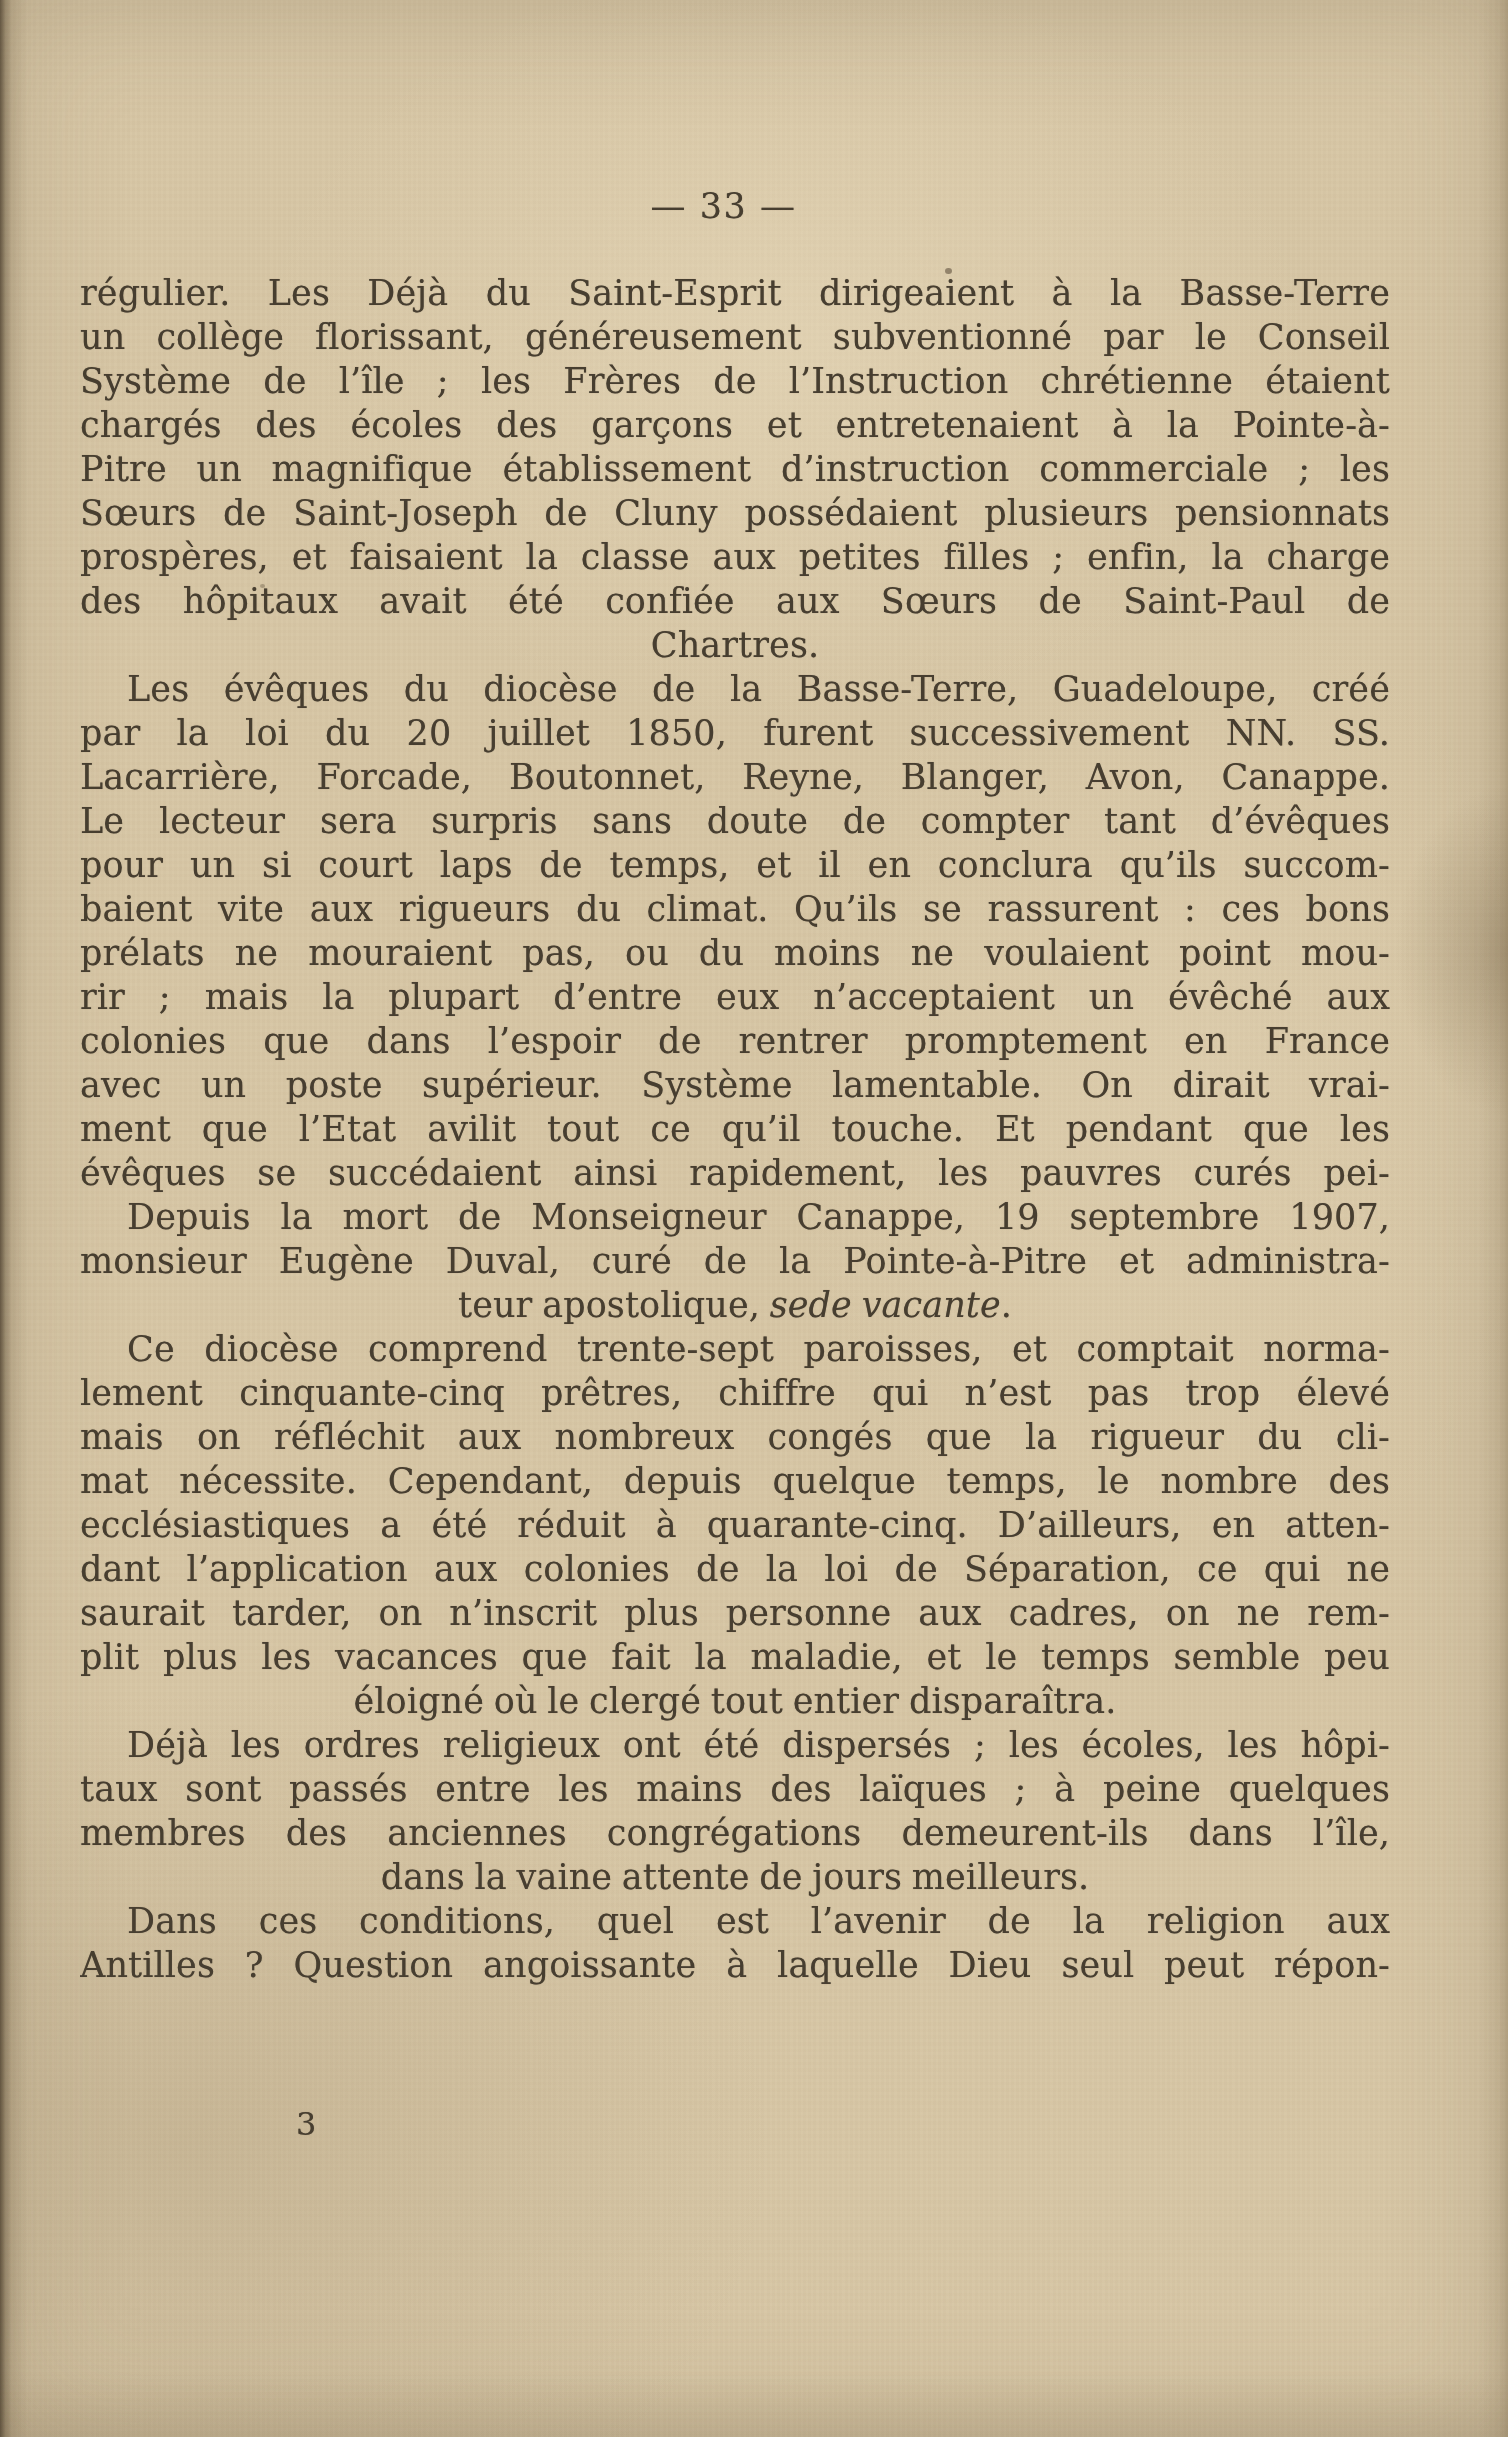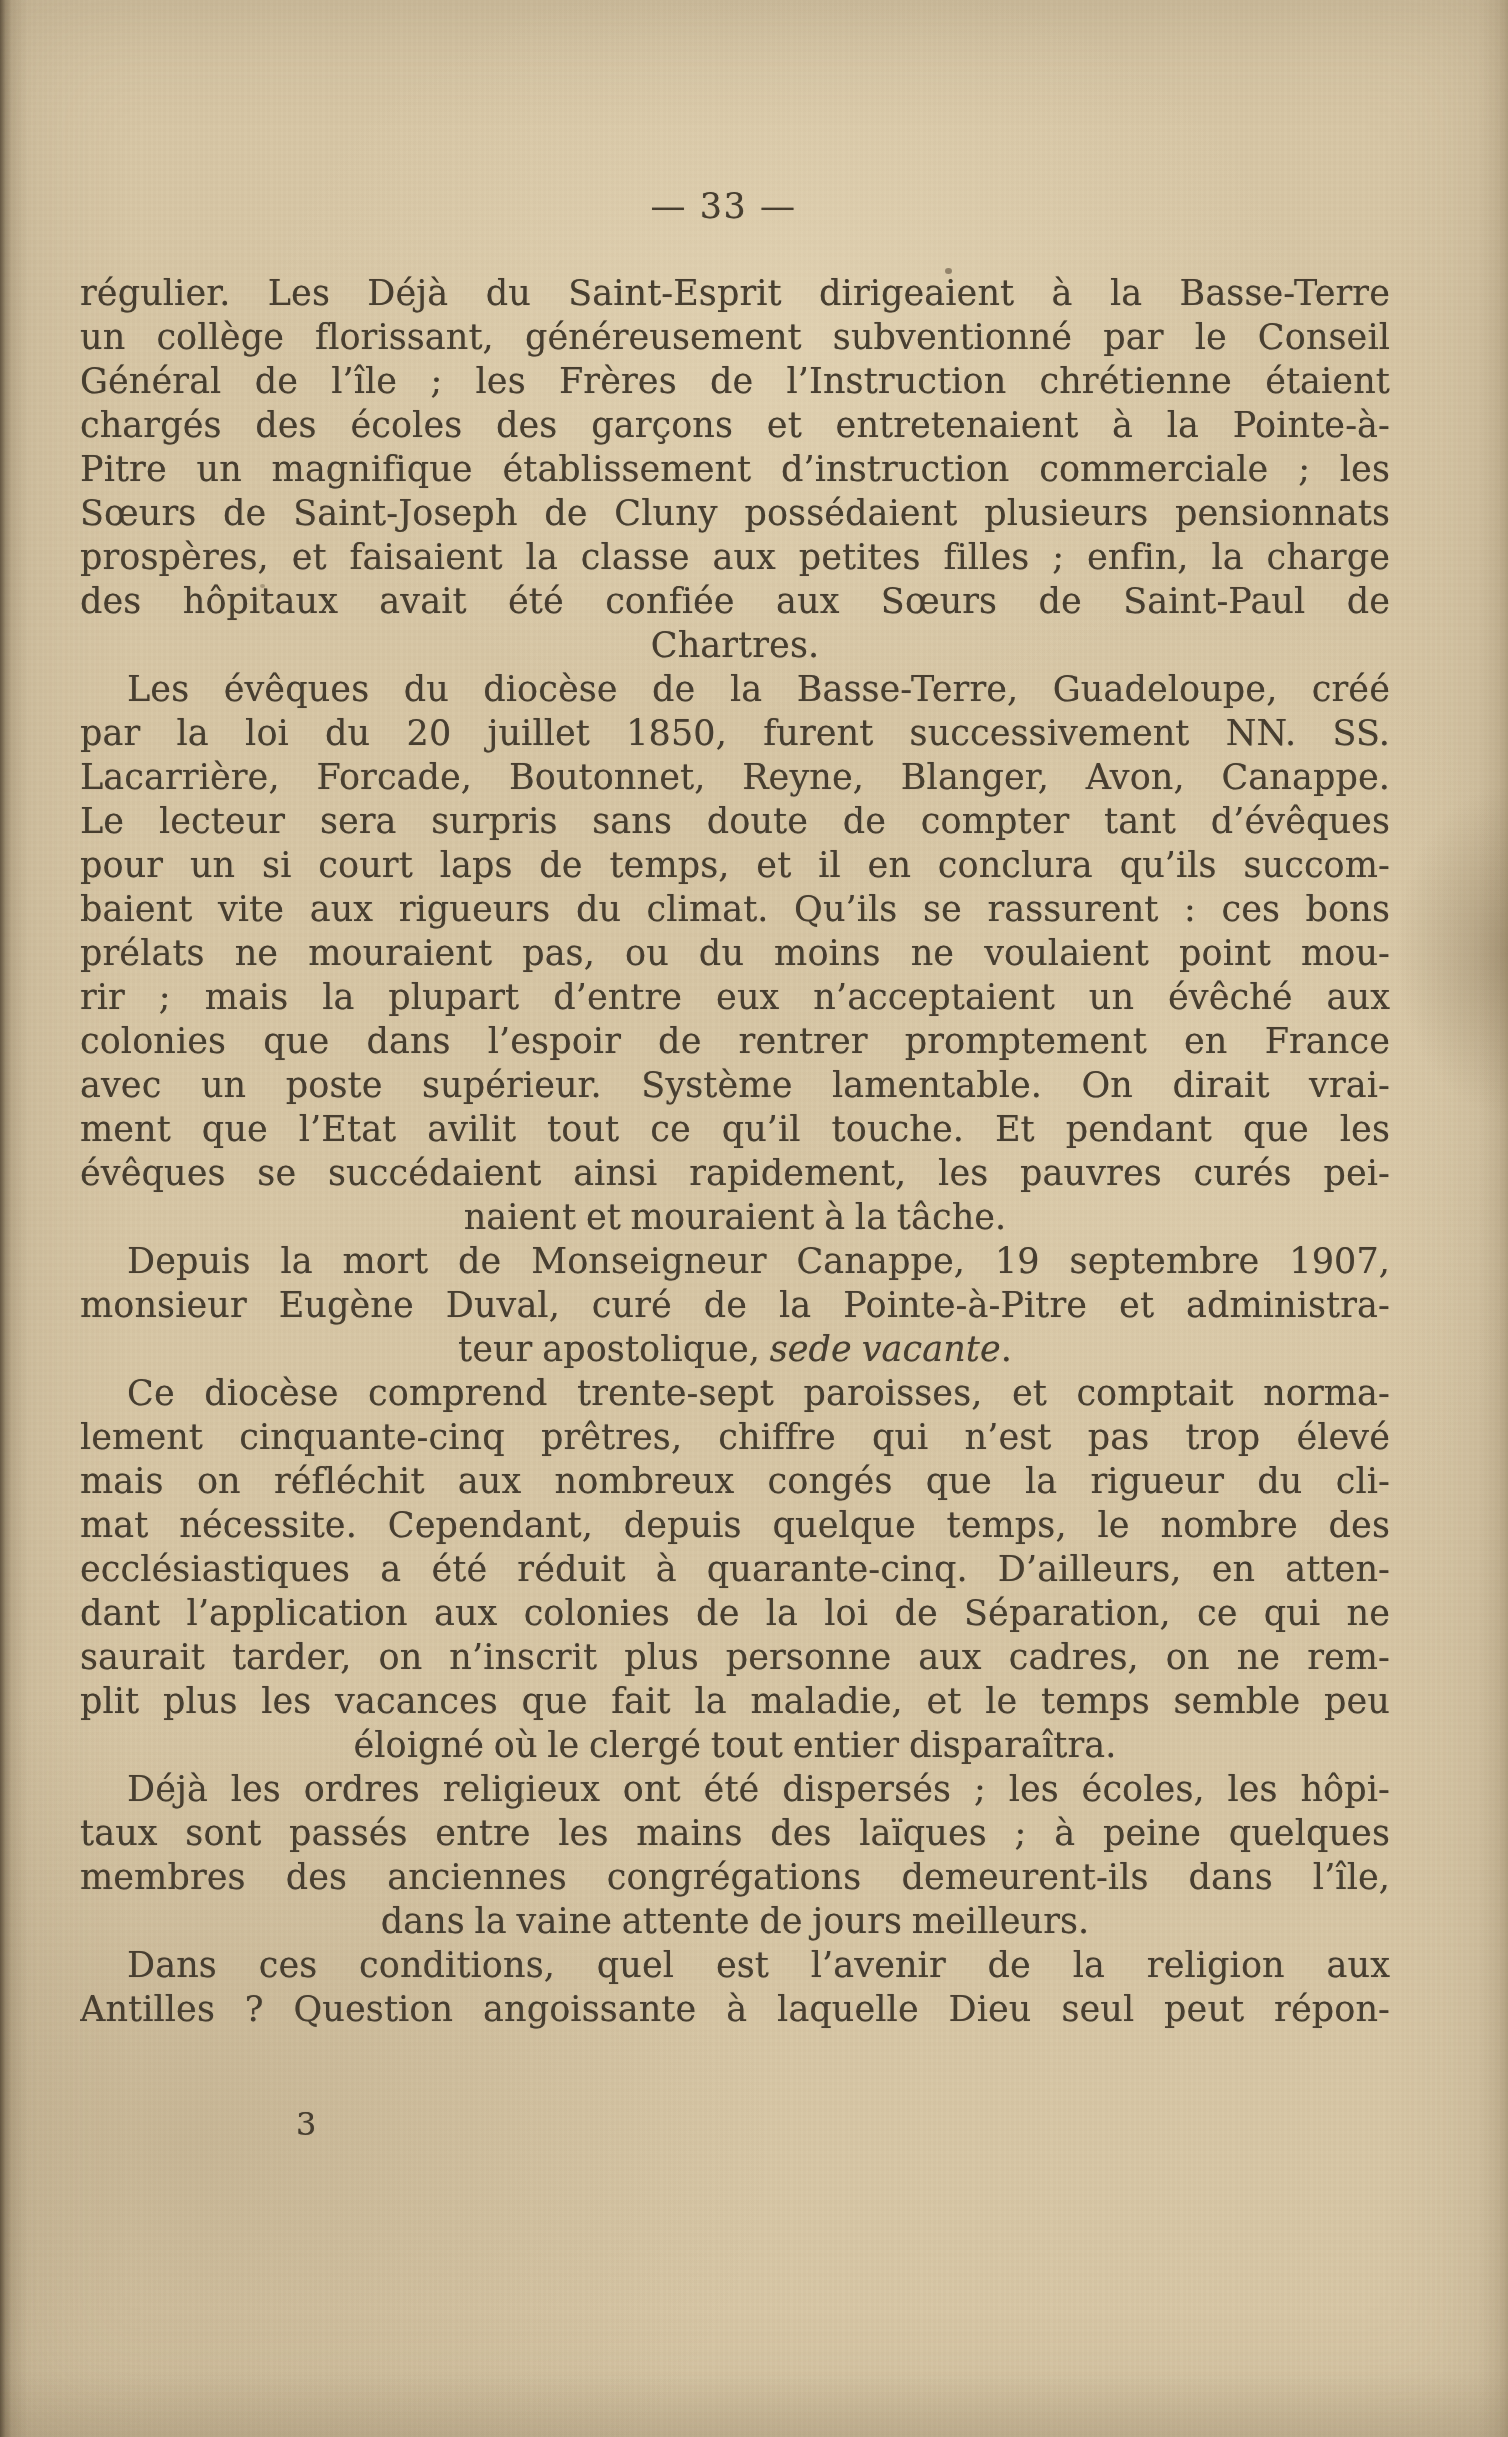--- a/index.html
+++ b/index.html
@@ -105,40 +105,39 @@
 
 <div class="paper"></div>
 
 <div class="page-number">
   <span>— 33 —</span>
 </div>
 
 <div class="text-block">
     <div class="line just"><span>régulier.  Les Déjà du Saint-Esprit dirigeaient à la Basse-Terre</span></div>
     <div class="line just"><span>un collège florissant, généreusement subventionné par le Conseil</span></div>
-    <div class="line just"><span>Général de l’île ; les Frères de l’Instruction chrétienne étaient</span></div>
+    <div class="line just"><span>Système de l’île ; les Frères de l’Instruction chrétienne étaient</span></div>
     <div class="line just"><span>chargés des écoles des garçons et entretenaient à la Pointe-à-</span></div>
     <div class="line just"><span>Pitre un magnifique établissement d’instruction commerciale ; les</span></div>
     <div class="line just"><span>Sœurs de Saint-Joseph de Cluny possédaient plusieurs pensionnats</span></div>
     <div class="line just"><span>prospères, et faisaient la classe aux petites filles ; enfin, la charge</span></div>
     <div class="line just"><span>des hôpitaux avait été confiée aux Sœurs de Saint-Paul de</span></div>
     <div class="line left"><span>Chartres.</span></div>
     <div class="line ind just"><span>Les évêques du diocèse de la Basse-Terre, Guadeloupe, créé</span></div>
     <div class="line just"><span>par la loi du 20 juillet 1850, furent successivement NN. SS.</span></div>
     <div class="line just"><span>Lacarrière, Forcade, Boutonnet, Reyne, Blanger, Avon, Canappe.</span></div>
     <div class="line just"><span>Le lecteur sera surpris sans doute de compter tant d’évêques</span></div>
     <div class="line just"><span>pour un si court laps de temps, et il en conclura qu’ils succom-</span></div>
     <div class="line just"><span>baient vite aux rigueurs du climat.  Qu’ils se rassurent : ces bons</span></div>
     <div class="line just"><span>prélats ne mouraient pas, ou du moins ne voulaient point mou-</span></div>
     <div class="line just"><span>rir ; mais la plupart d’entre eux n’acceptaient un évêché aux</span></div>
     <div class="line just"><span>colonies que dans l’espoir de rentrer promptement en France</span></div>
     <div class="line just"><span>avec un poste supérieur.  Système lamentable.  On dirait vrai-</span></div>
     <div class="line just"><span>ment que l’Etat avilit tout ce qu’il touche.  Et pendant que les</span></div>
     <div class="line just"><span>évêques se succédaient ainsi rapidement, les pauvres curés pei-</span></div>
-    <div class="line left"><span>naient et mouraient à la tâche.</span></div>
     <div class="line ind just"><span>Depuis la mort de Monseigneur Canappe, 19 septembre 1907,</span></div>
     <div class="line just"><span>monsieur Eugène Duval, curé de la Pointe-à-Pitre et administra-</span></div>
     <div class="line left"><span>teur apostolique, </span><i>sede vacante</i><span>.</span></div>
     <div class="line ind just"><span>Ce diocèse comprend trente-sept paroisses, et comptait norma-</span></div>
     <div class="line just"><span>lement cinquante-cinq prêtres, chiffre qui n’est pas trop élevé</span></div>
     <div class="line just"><span>mais on réfléchit aux nombreux congés que la rigueur du cli-</span></div>
     <div class="line just"><span>mat nécessite.  Cependant, depuis quelque temps, le nombre des</span></div>
     <div class="line just"><span>ecclésiastiques a été réduit à quarante-cinq.  D’ailleurs, en atten-</span></div>
     <div class="line just"><span>dant l’application aux colonies de la loi de Séparation, ce qui ne</span></div>
     <div class="line just"><span>saurait tarder, on n’inscrit plus personne aux cadres, on ne rem-</span></div>

